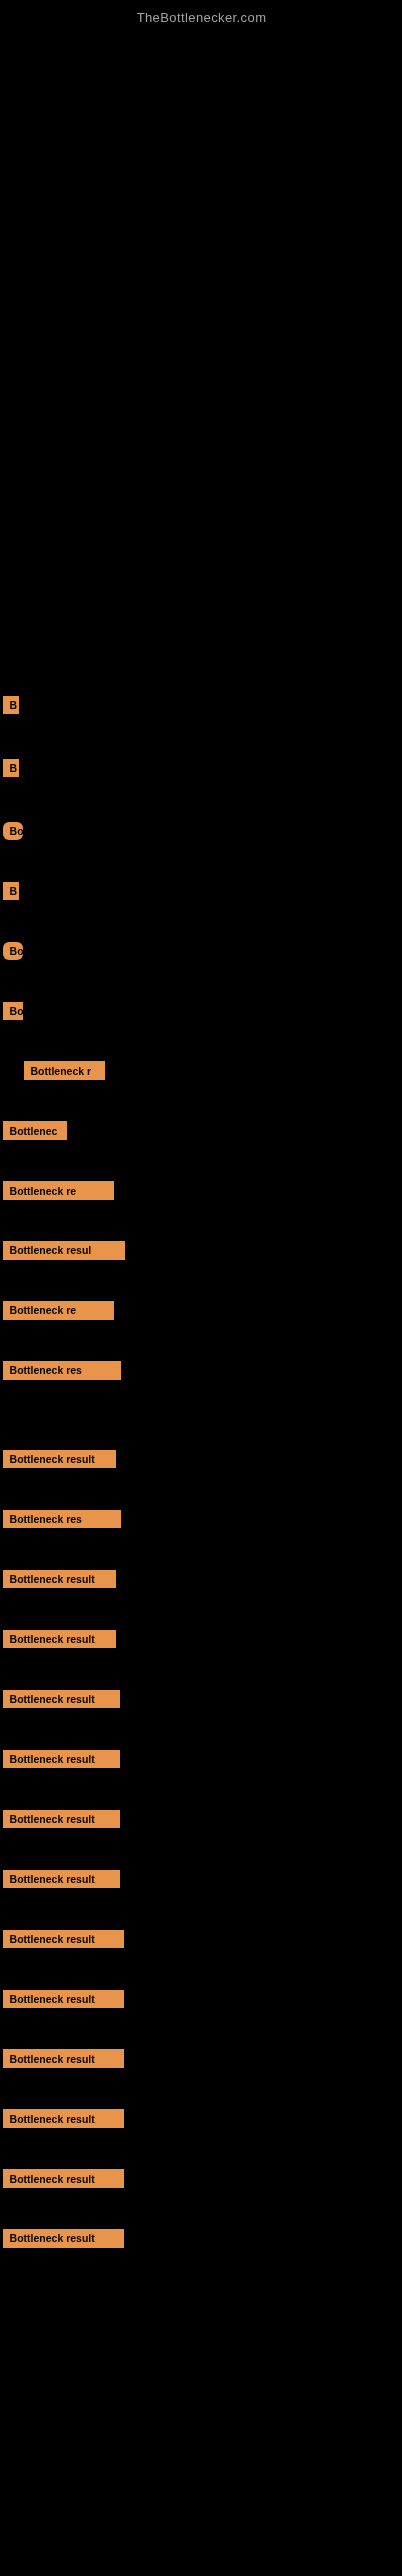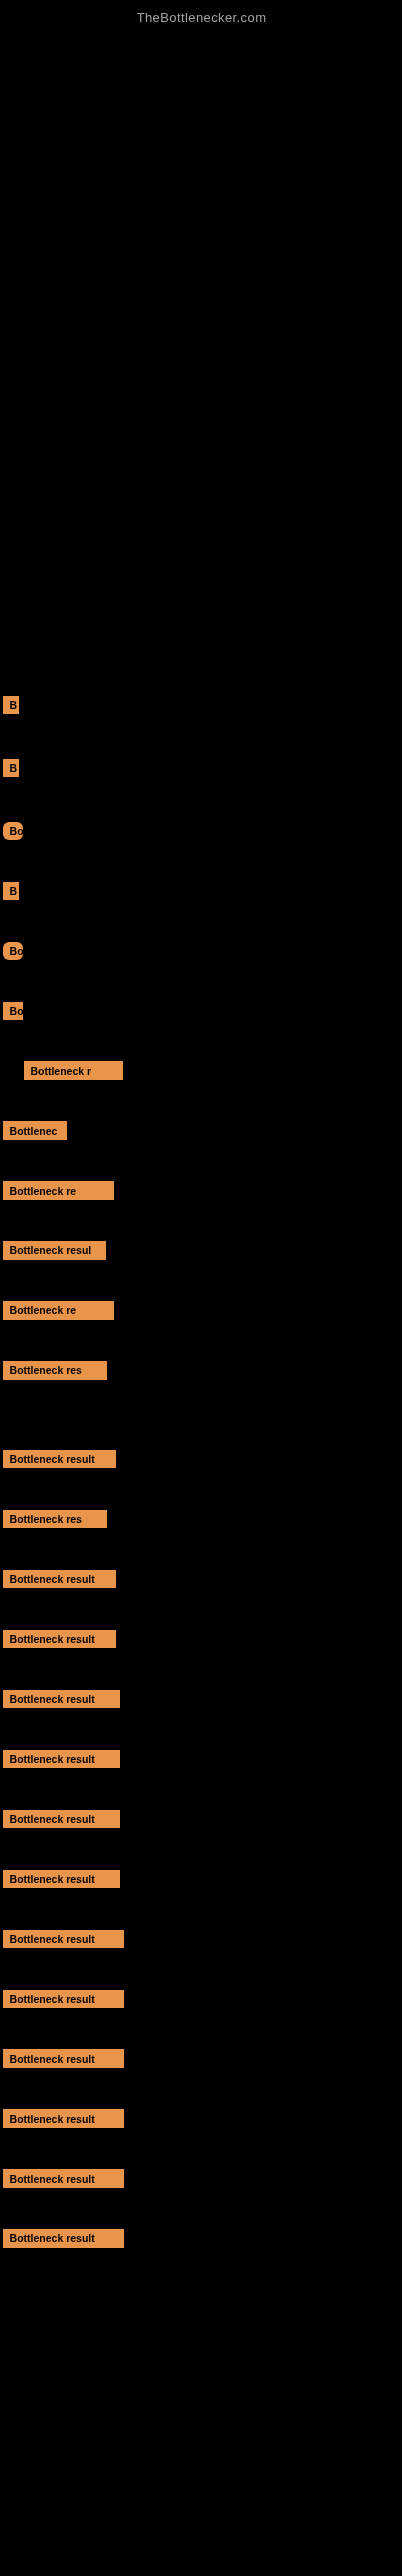--- a/index.html
+++ b/index.html
@@ -38,24 +38,24 @@
 
     .bar-row {
       margin: 1.6px 0;
     }
 
     
     .bar-w-20  { width: 16px; }
     .bar-w-25  { width: 20px; border-radius: 6px; }
     .bar-w-45  { width: 20px; }
     .bar-w-80  { width: 64px; }
-    .bar-w-100 { width: 99px; margin-left: 24px; }
+    .bar-w-100 { width: 81px; margin-left: 24px; }
     .bar-w-115 { width: 111px; }
-    .bar-w-125 { width: 104px; }
-    .bar-w-130 { width: 103px; }
+    .bar-w-125 { width: 118px; }
+    .bar-w-130 { width: 122px; }
     .bar-w-140 { width: 113px; }
     .bar-w-145 { width: 117px; }
     .bar-w-150 { width: 121px; }
   </style>
 </head>
 <body>
 
 <div class="site-title">TheBottlenecker.com</div>
 
 <div id="bars-container">

